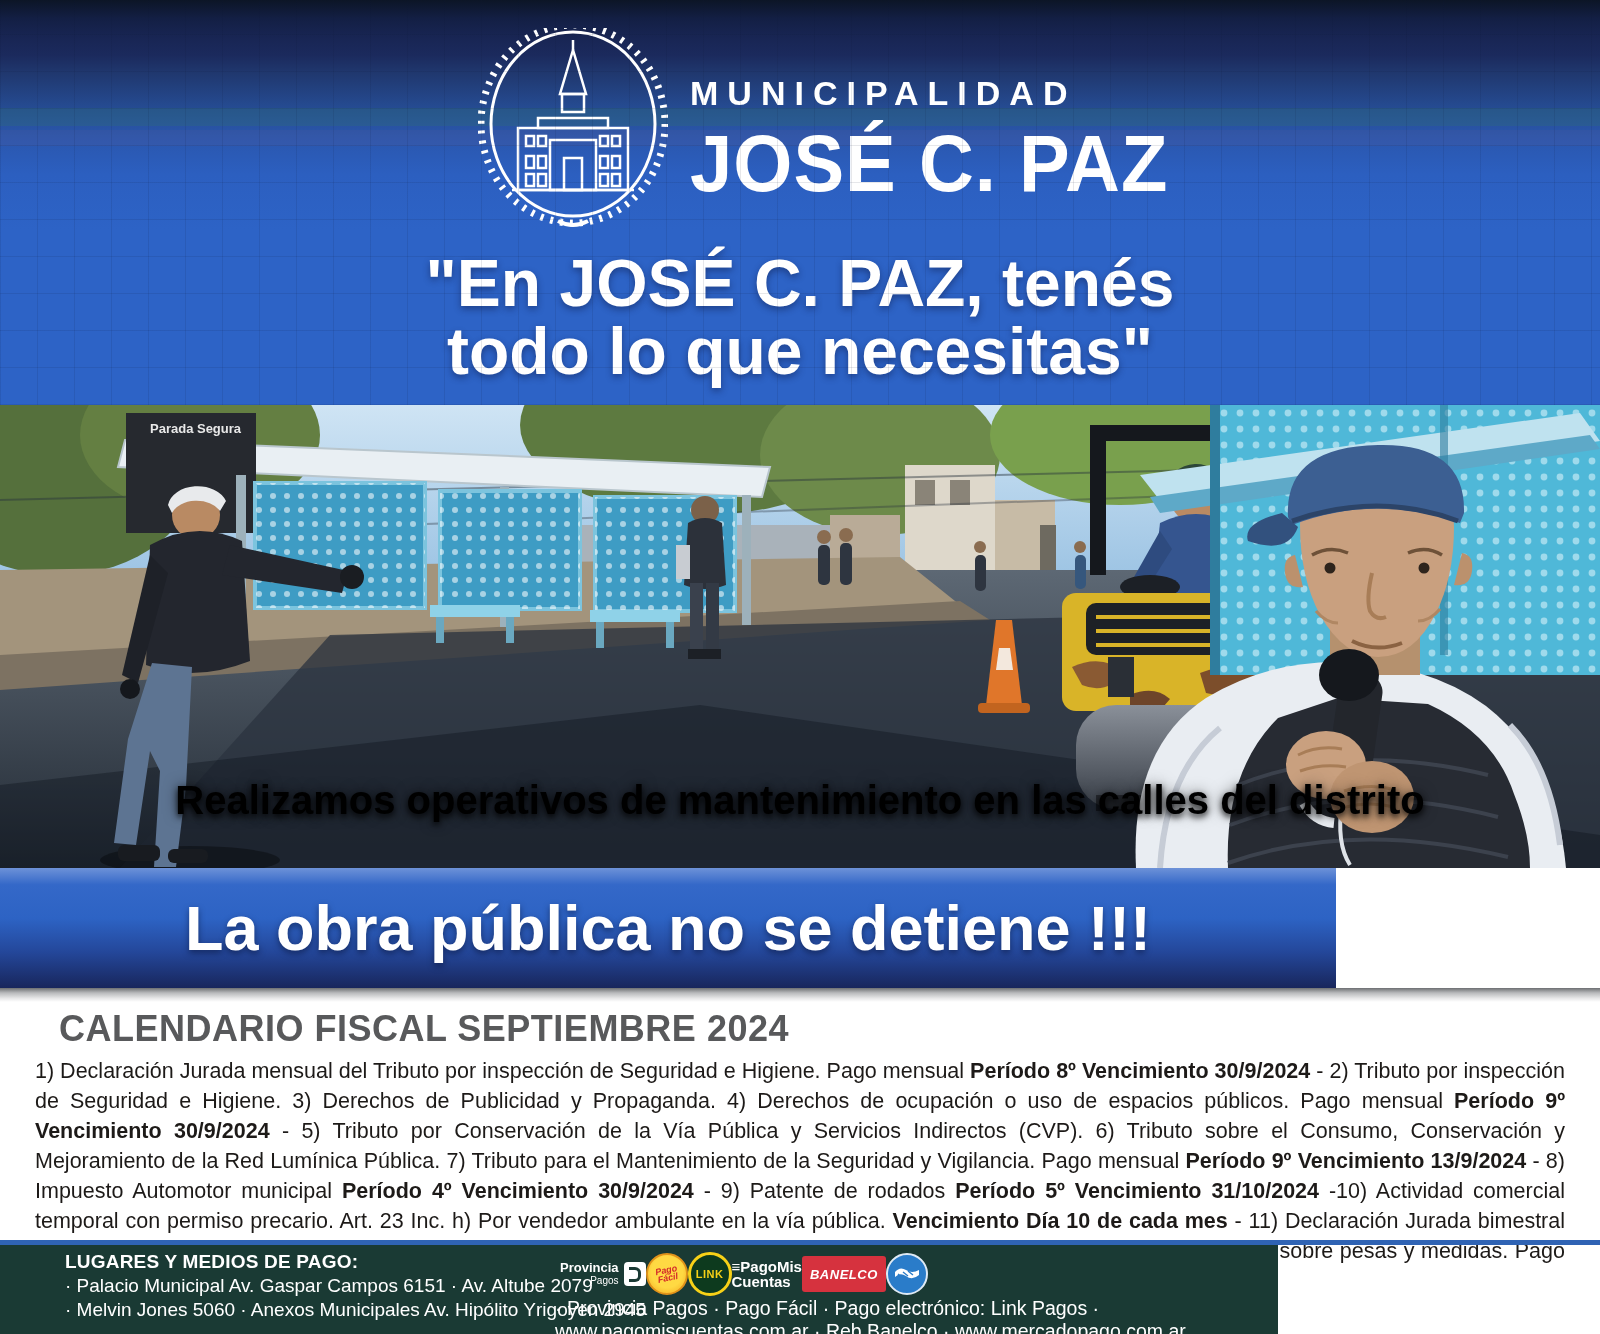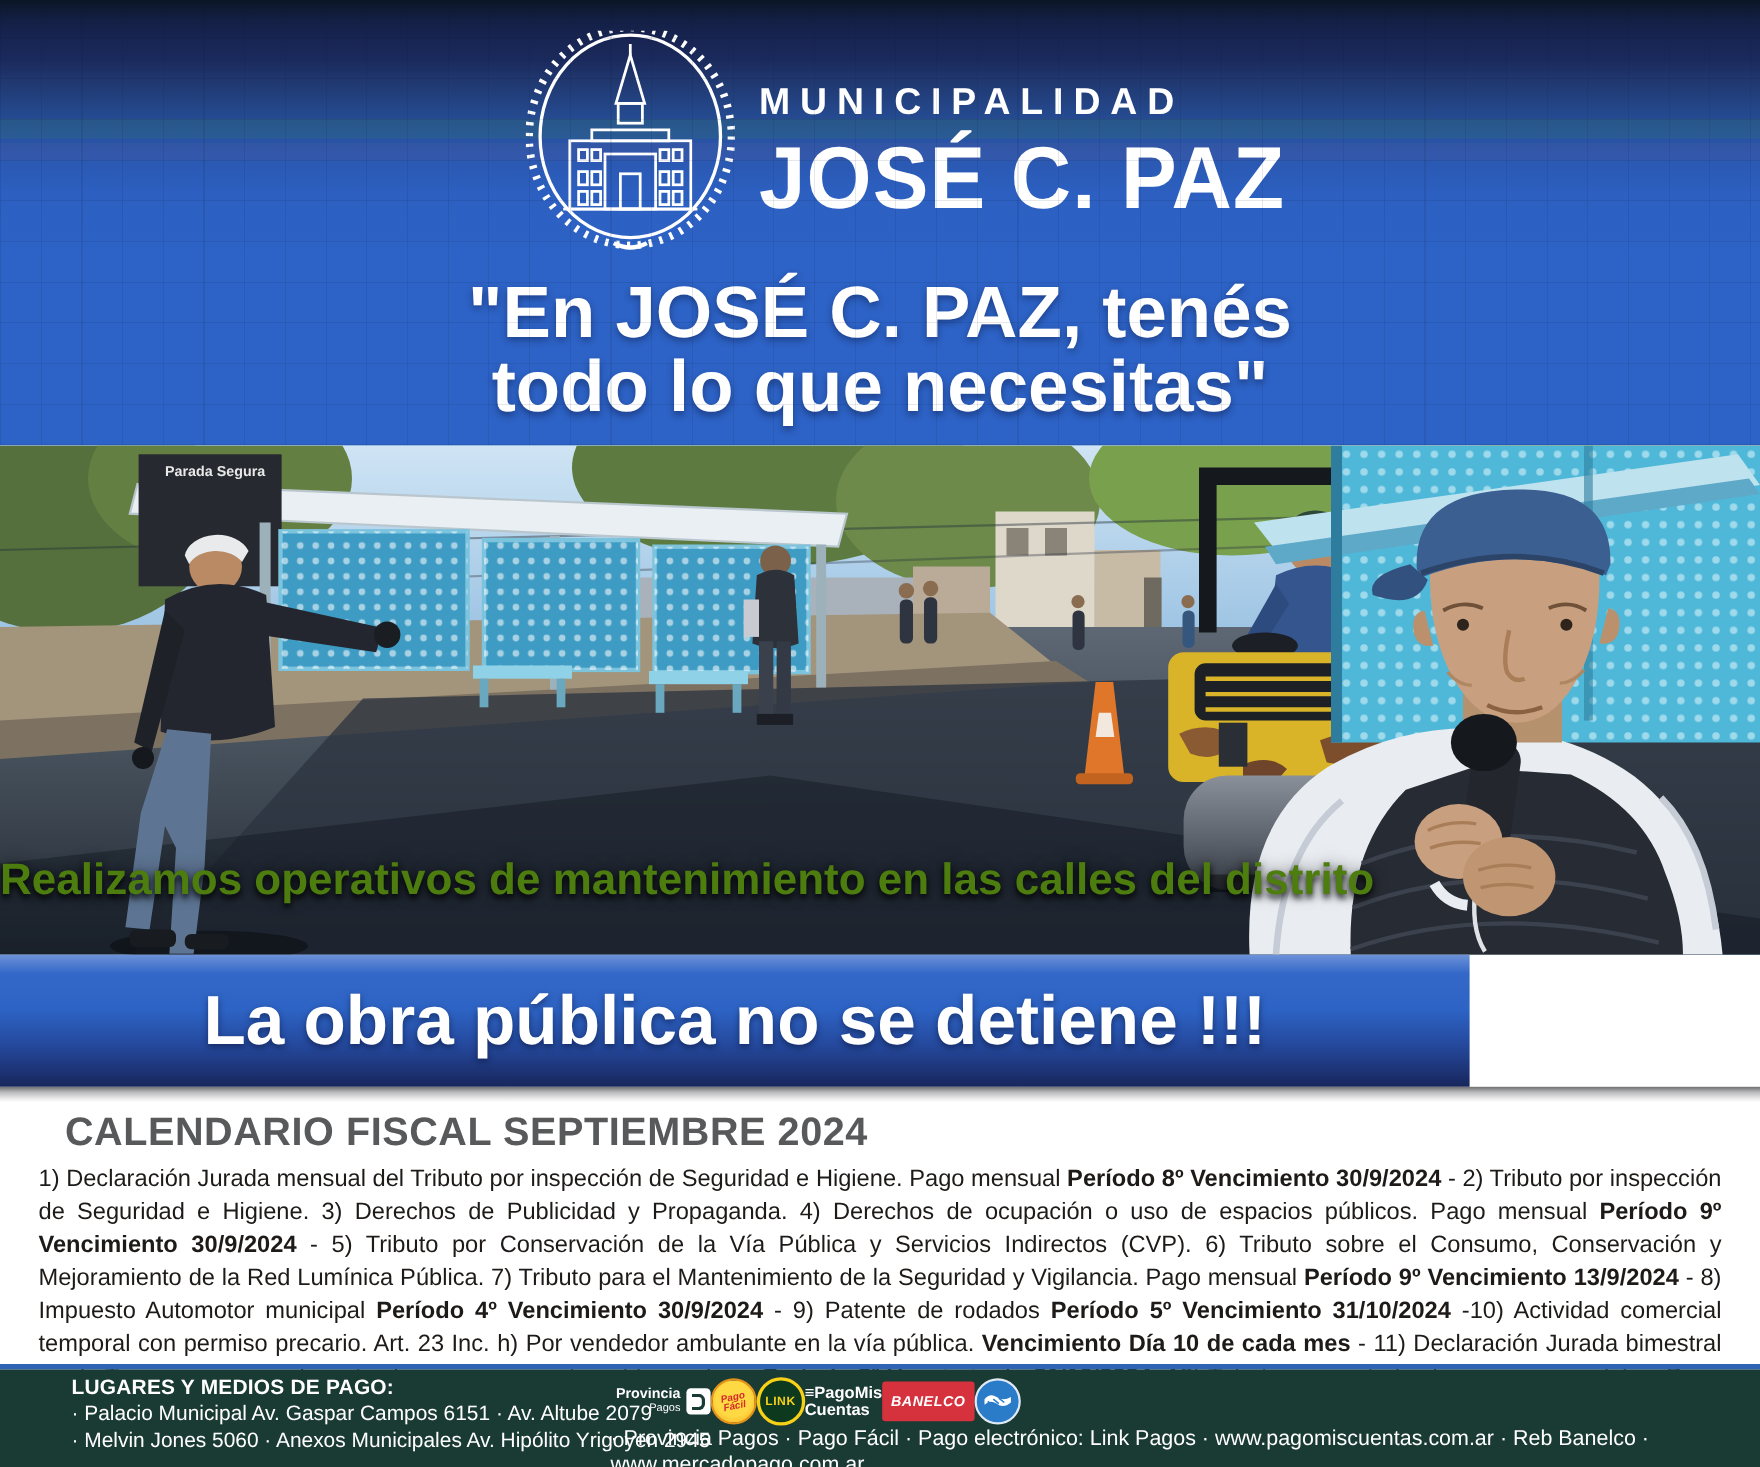--- a/index.html
+++ b/index.html
@@ -31,21 +31,21 @@
   .quote{
     left:0;top:230px;width:1600px;height:175px;background:#2d63c6;
     display:flex;flex-direction:column;align-items:center;justify-content:center;
     color:#fff;font-weight:800;font-size:66px;line-height:1.02;text-align:center;
     text-shadow:0 3px 7px rgba(10,20,60,.45);
   }
 
   
   .photo{left:0;top:405px;width:1600px;height:463px;overflow:hidden;background:#8fb8dc;}
   .caption{
-    left:0;top:778px;width:1600px;color:#4d7c0f;
+    left:0;top:778px;width:1600px;text-align:center;color:#000000;
     font-size:40px;font-weight:bold;text-shadow:0 3px 6px rgba(0,0,0,.85),0 0 14px rgba(0,0,0,.5);
   }
 
   
   .banner{
     left:0;top:868px;width:1336px;height:120px;
     background:linear-gradient(180deg,#6d92d8 0%,#3468c8 14%,#2d63c4 42%,#24479a 70%,#18265c 100%);
     display:flex;align-items:center;justify-content:center;
     color:#fff;font-size:63px;font-weight:800;text-shadow:0 3px 6px rgba(5,12,40,.5);
   }
@@ -57,21 +57,21 @@
   
   .fiscal-title{left:35px;top:1008px;width:1200px;color:#58595b;font-size:36px;font-weight:800;letter-spacing:.5px;margin-left:24px;}
   .fiscal-body{
     left:35px;top:1056px;width:1530px;color:#1d1a18;font-size:21.5px;line-height:30px;
     text-align:justify;
   }
   .fiscal-body b{font-weight:bold;}
 
   
   .footer-line{left:0;top:1240px;width:1600px;height:5px;background:#2f63b4;}
-  .footer{left:0;top:1245px;width:1600px;height:89px;background:#1a3a34;color:#fff;}
+  .footer{left:0;top:1245px;width:1278px;height:89px;background:#1a3a34;color:#fff;}
   .places{left:65px;top:6px;position:absolute;}
   .places-title{font-size:19px;font-weight:bold;letter-spacing:.2px;}
   .places-row{font-size:19px;margin-top:2px;}
   .logos{left:560px;top:5px;position:absolute;display:flex;align-items:center;gap:0;height:48px;}
   .logo-provincia{display:flex;align-items:center;gap:5px;}
   .logo-provincia .txt{font-size:13px;font-weight:bold;line-height:12px;text-align:right;}
   .logo-provincia .txt small{font-weight:normal;font-size:10px;}
   .logo-provincia .mark{width:22px;height:24px;background:#fff;border-radius:4px;position:relative;}
   .logo-provincia .mark::after{content:"";position:absolute;left:5px;top:5px;width:9px;height:9px;border:3px solid #1a3a34;border-left:none;border-radius:0 6px 6px 0;}
   .logo-circle{width:38px;height:38px;border-radius:50%;display:flex;align-items:center;justify-content:center;}

